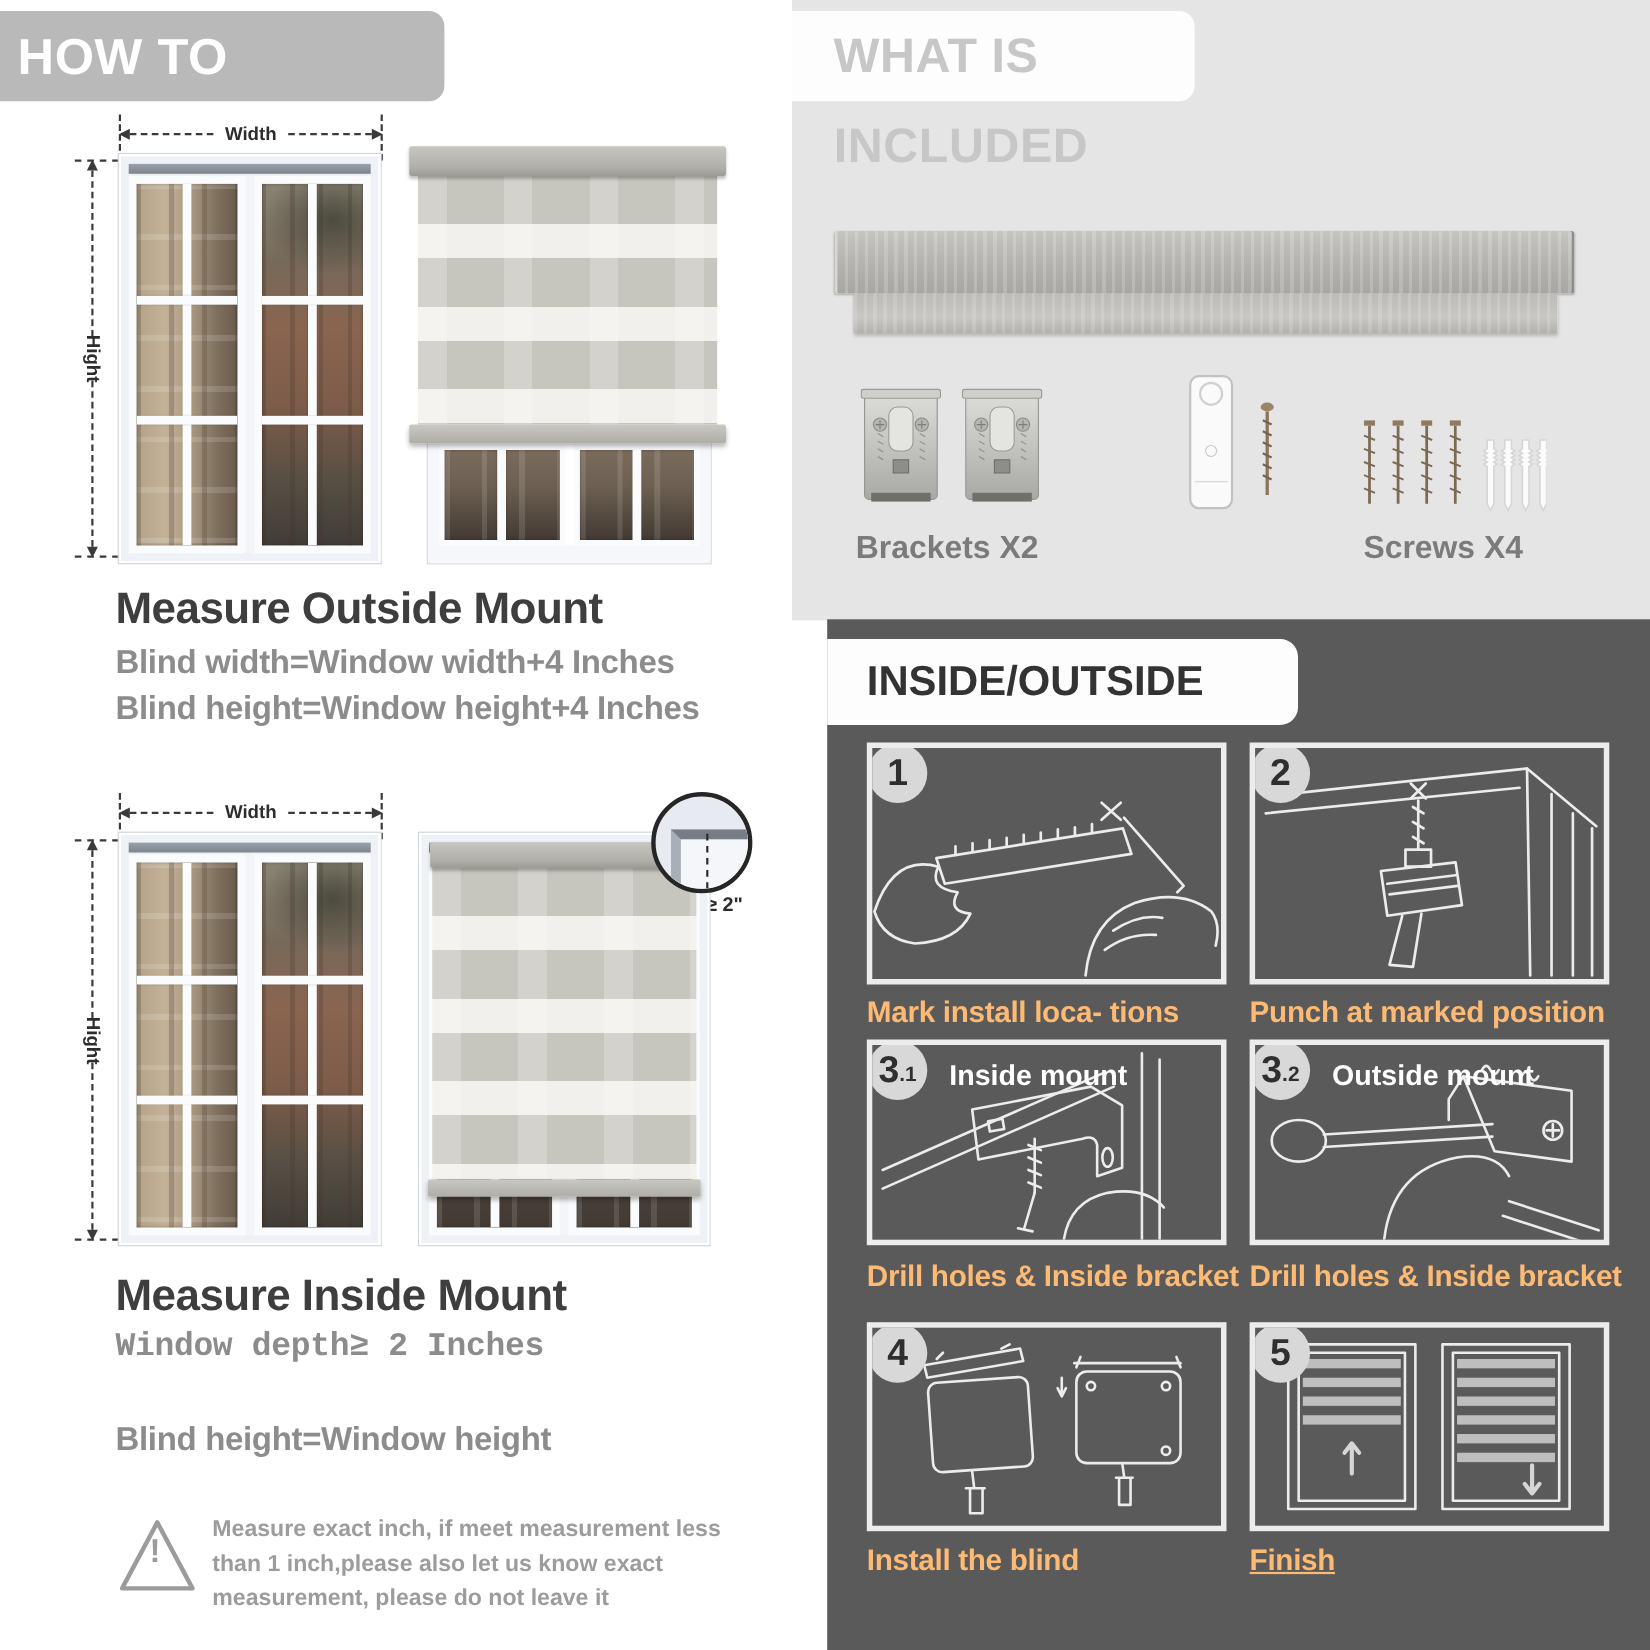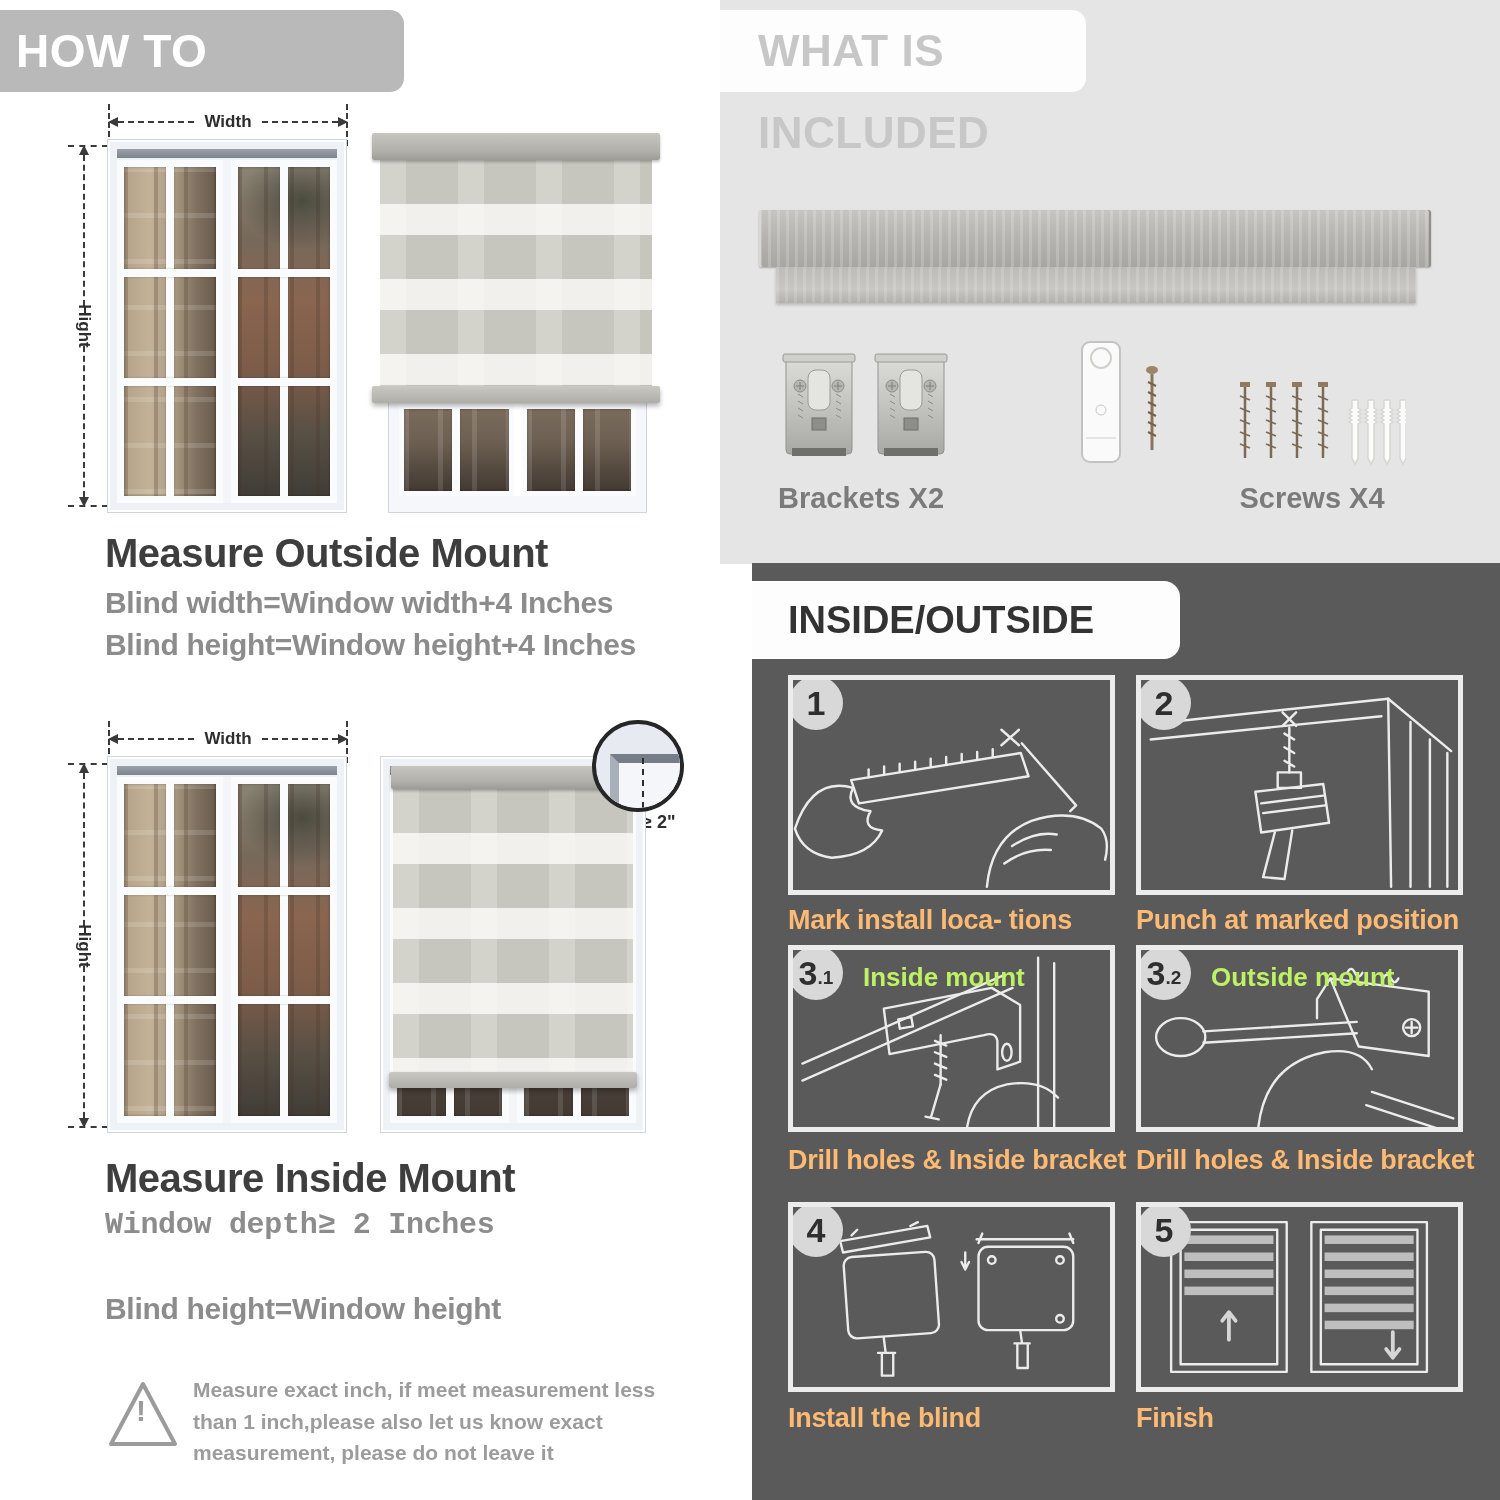--- a/index.html
+++ b/index.html
@@ -102,21 +102,21 @@
            linear-gradient(180deg,#bcbbb7,#c8c7c3 60%,#b2b1ad);
            box-shadow:0 2px 3px rgba(0,0,0,.2);}
   .item-label{position:absolute;top:482px;width:220px;text-align:center;font-size:29px;font-weight:bold;color:#7b7b7b;}
   .item-art{position:absolute;}
 
   
   .card{position:absolute;width:327px;border:5px solid #ececec;box-sizing:border-box;overflow:hidden;background:#5a5a5a;}
   .badge{position:absolute;left:-4px;top:-4px;width:54px;height:54px;border-radius:50%;background:#d8d8d8;
          color:#2f2f2f;display:flex;align-items:center;justify-content:center;font-weight:bold;z-index:3;}
   .badge .n{font-size:34px;} .badge .s{font-size:19px;margin-top:10px;}
-  .step-title{position:absolute;left:70px;top:12px;font-size:26px;font-weight:bold;color:#bef264;z-index:3;white-space:nowrap;}
+  .step-title{position:absolute;left:70px;top:12px;font-size:26px;font-weight:bold;color:#ffffff;z-index:3;white-space:nowrap;}
   .caption{position:absolute;width:340px;font-size:27px;font-weight:bold;color:#fdba74;letter-spacing:-.3px;}
   .card svg{position:absolute;left:0;top:0;width:100%;height:100%;}
 </style>
 </head>
 <body>
 
 <div class="canvas">
 
   <div class="pill-gray">HOW TO MEASURE</div>
 
@@ -446,16 +446,16 @@
             <rect x="190" y="120" width="94" height="9"></rect>
         </g>
         <g stroke="#d6d6d6" stroke-width="4">
             <path d="M262 132 V158 M255 150 l7 9 7 -9"></path>
           </g>
       </svg>
       <div class="badge">
           <span class="n">5</span>
         </div>
     </div>
-    <div class="caption" style="left:384px;top:840px;">Finish</div>
+    <div class="caption" style="left:384px;top:840px;text-decoration:underline;">Finish</div>
   </div>
 
 </div>
 
 </body></html>

